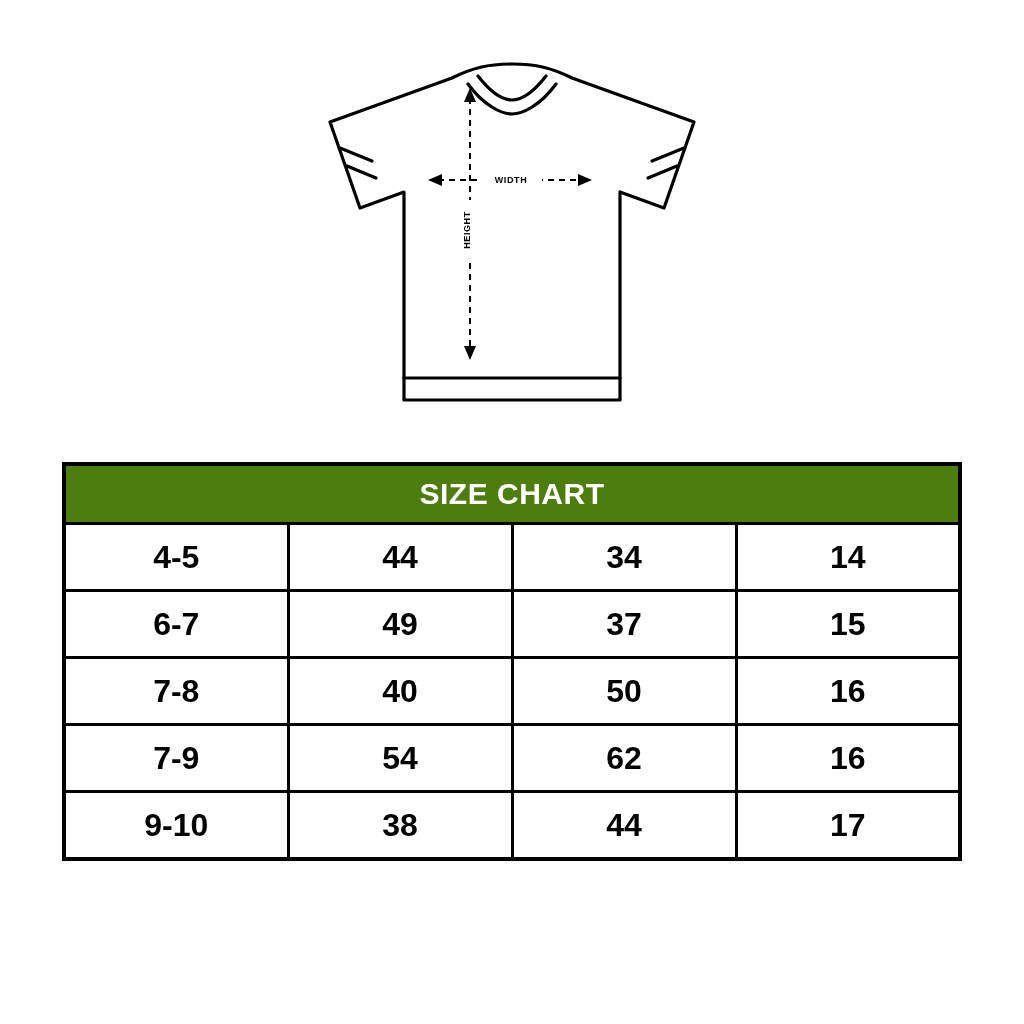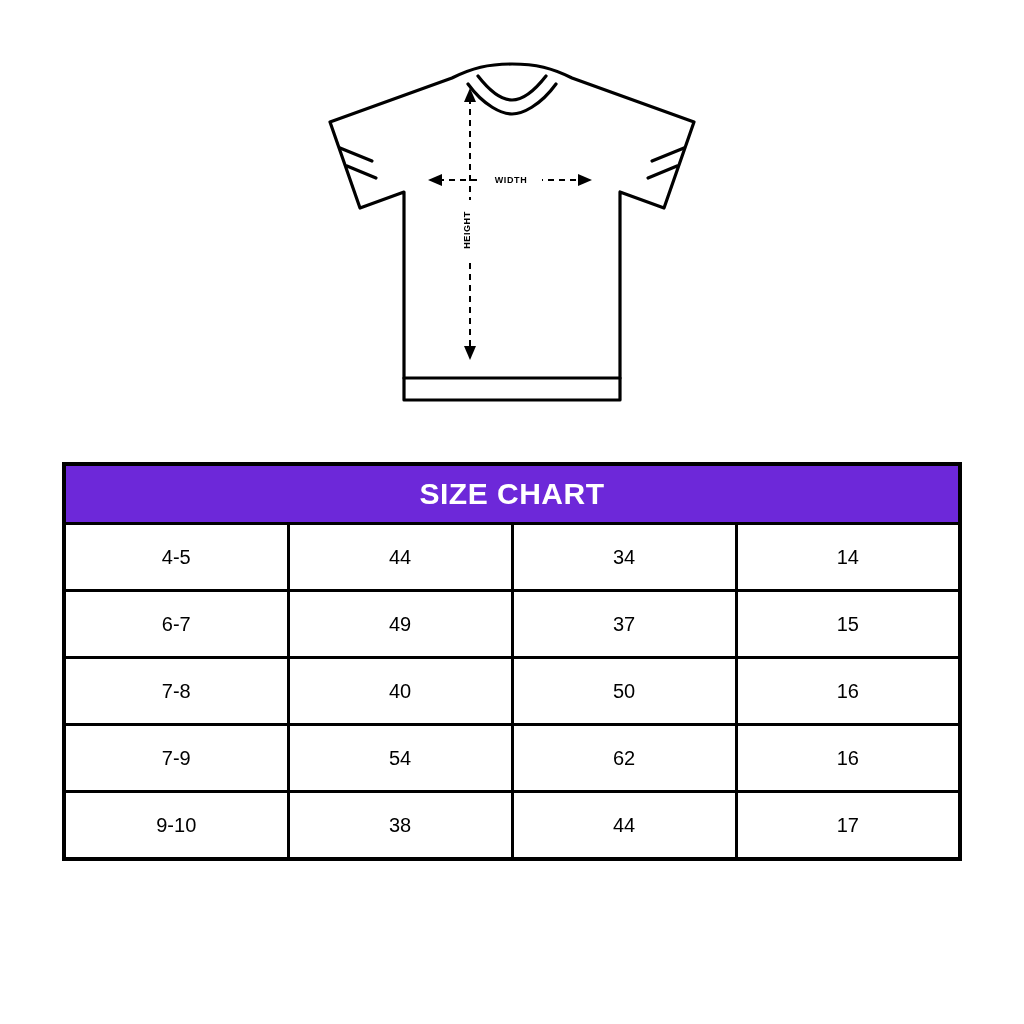--- a/index.html
+++ b/index.html
@@ -49,38 +49,38 @@
     width: 100%;
     table-layout: fixed;
     border: 4px solid #000;
   }
   table.chart td, table.chart th {
     border: 3px solid #000;
     text-align: center;
     padding: 0;
   }
   .title-cell {
-    background: #6d28d9;
+    background: #4d7c0f;
     color: #fff;
     font-size: 30px;
     font-weight: bold;
     letter-spacing: 0.5px;
     height: 56px;
     line-height: 56px;
     border: none;
   }
   .head-cell {
     font-size: 27px;
     font-weight: bold;
     height: 62px;
     letter-spacing: 0.5px;
   }
   .data-cell {
-    font-size: 20px;
-    font-weight: normal;
+    font-size: 32px;
+    font-weight: bold;
     height: 64px;
   }
   .col-years   { width: 24%; }
   .col-height  { width: 26%; }
   .col-width   { width: 26%; }
   .col-sleeve  { width: 24%; }
 </style>
 </head>
 <body>
 

